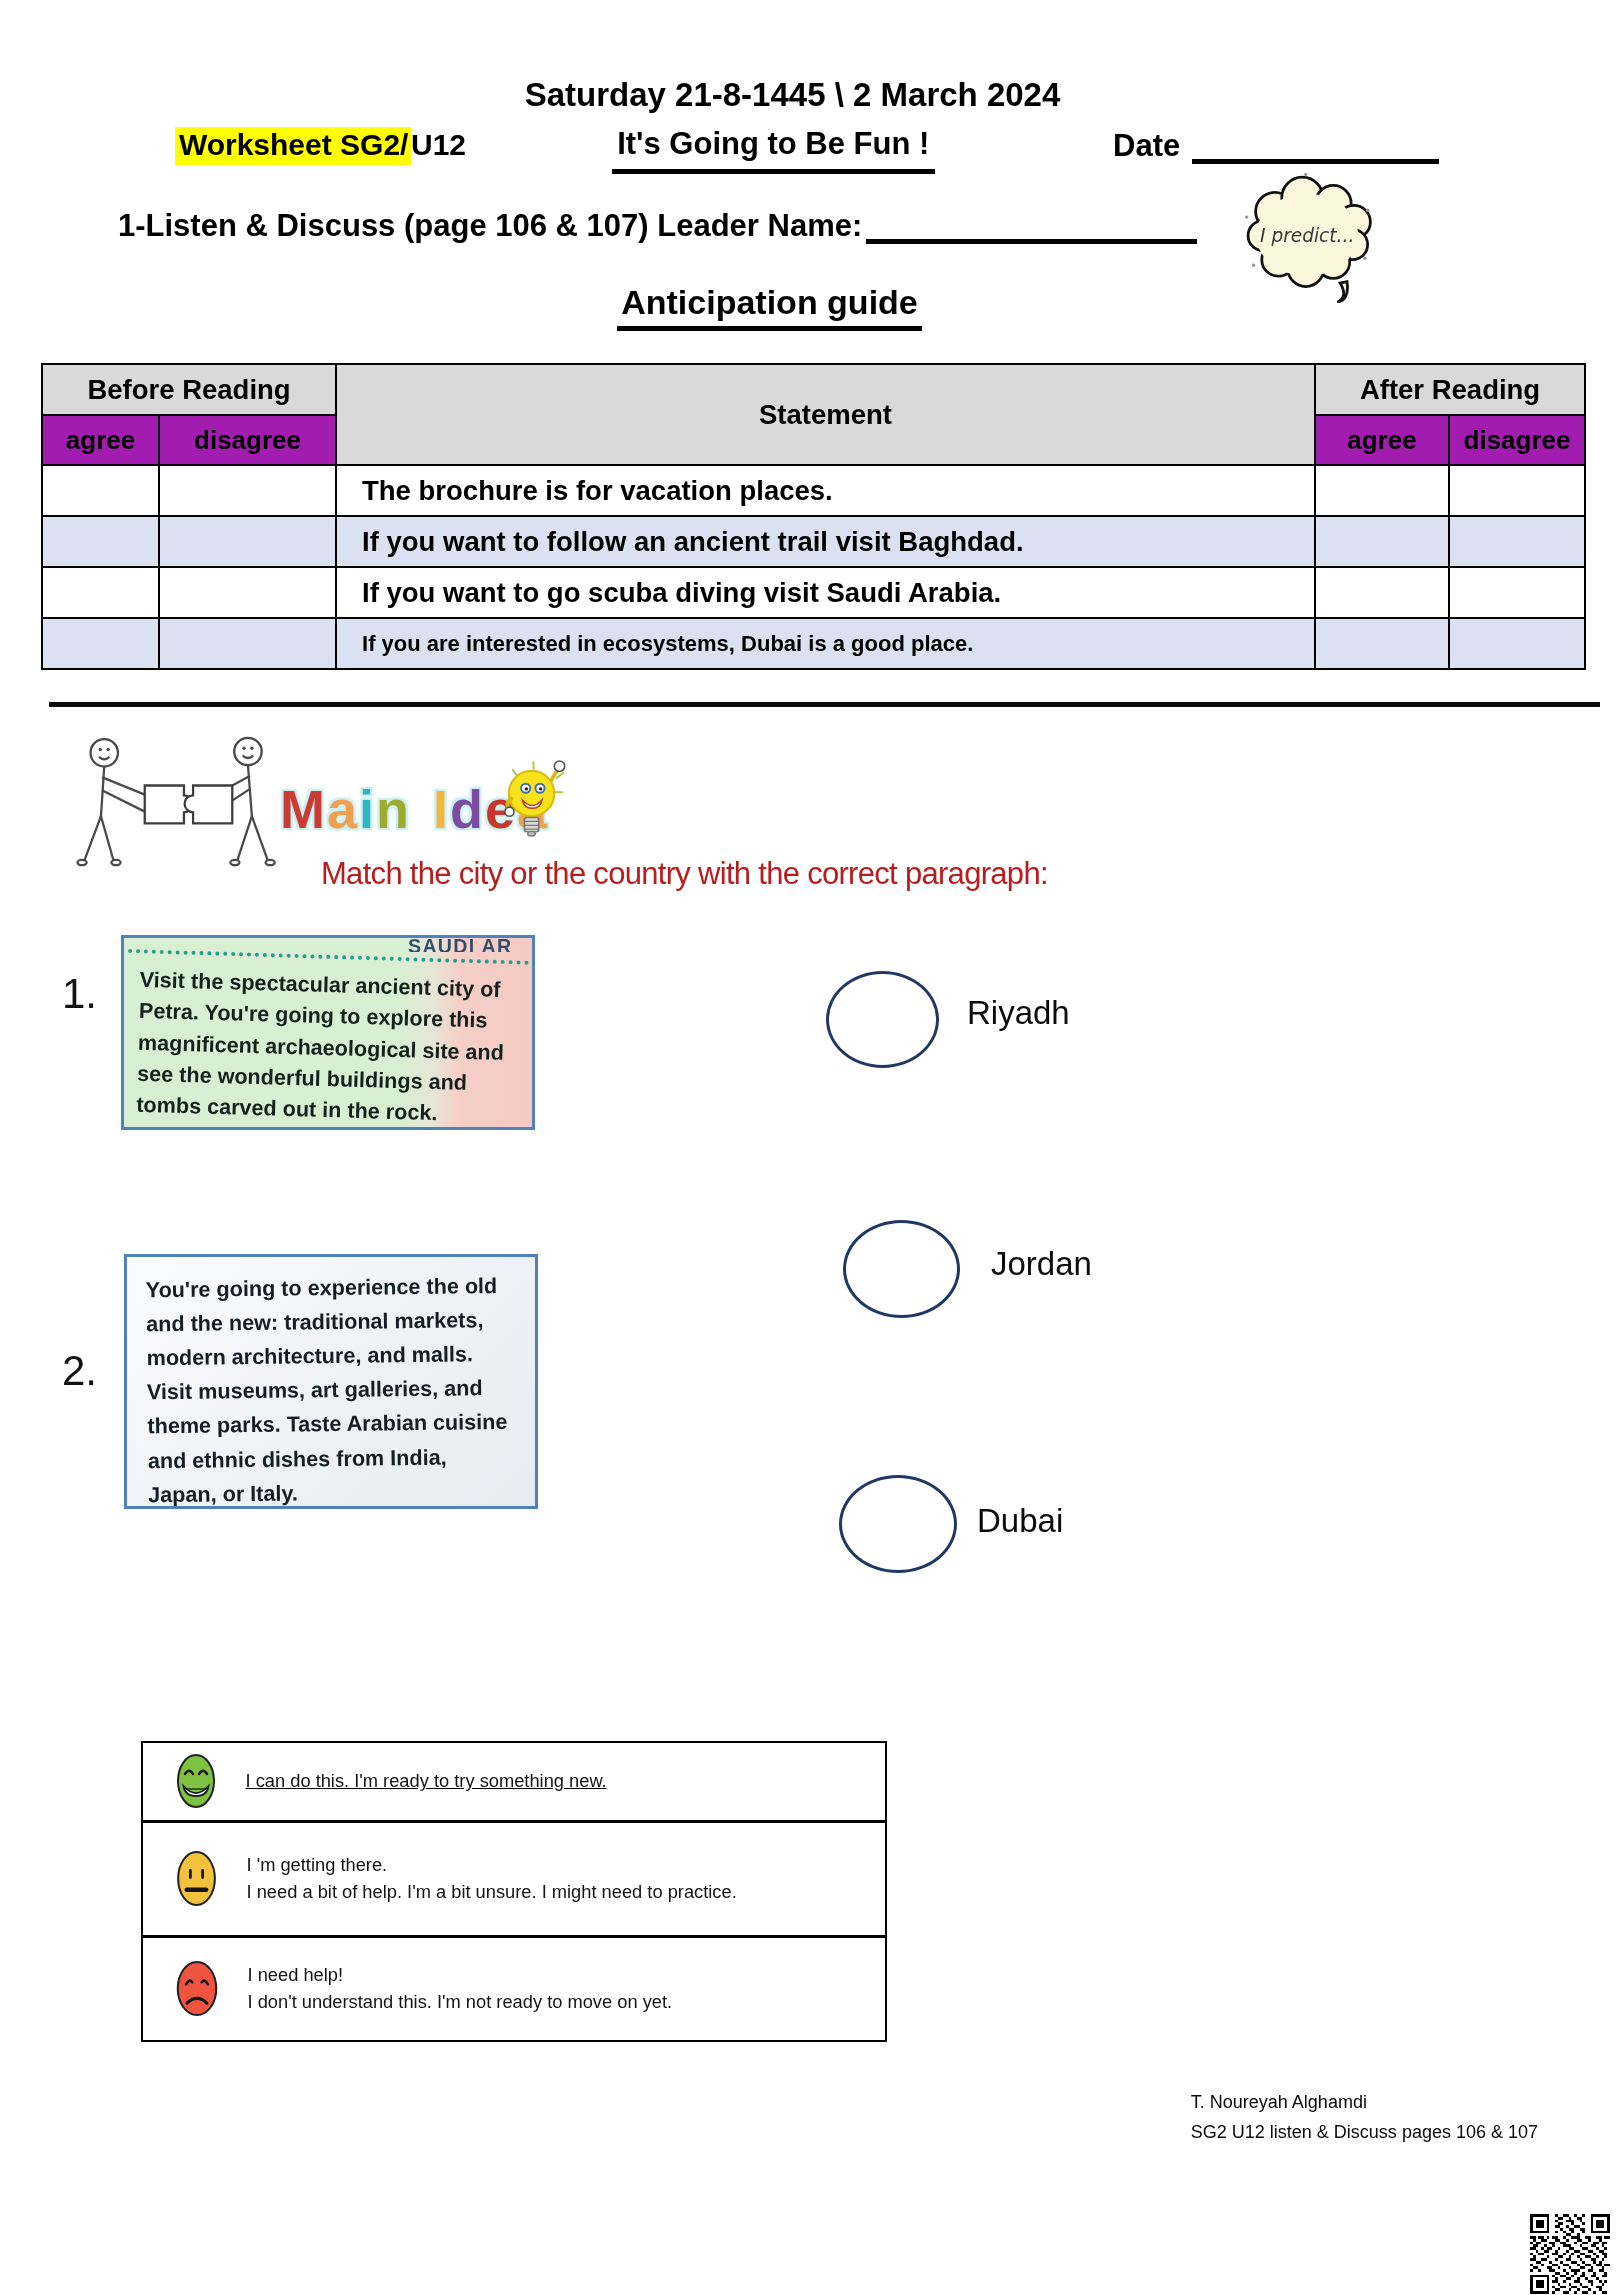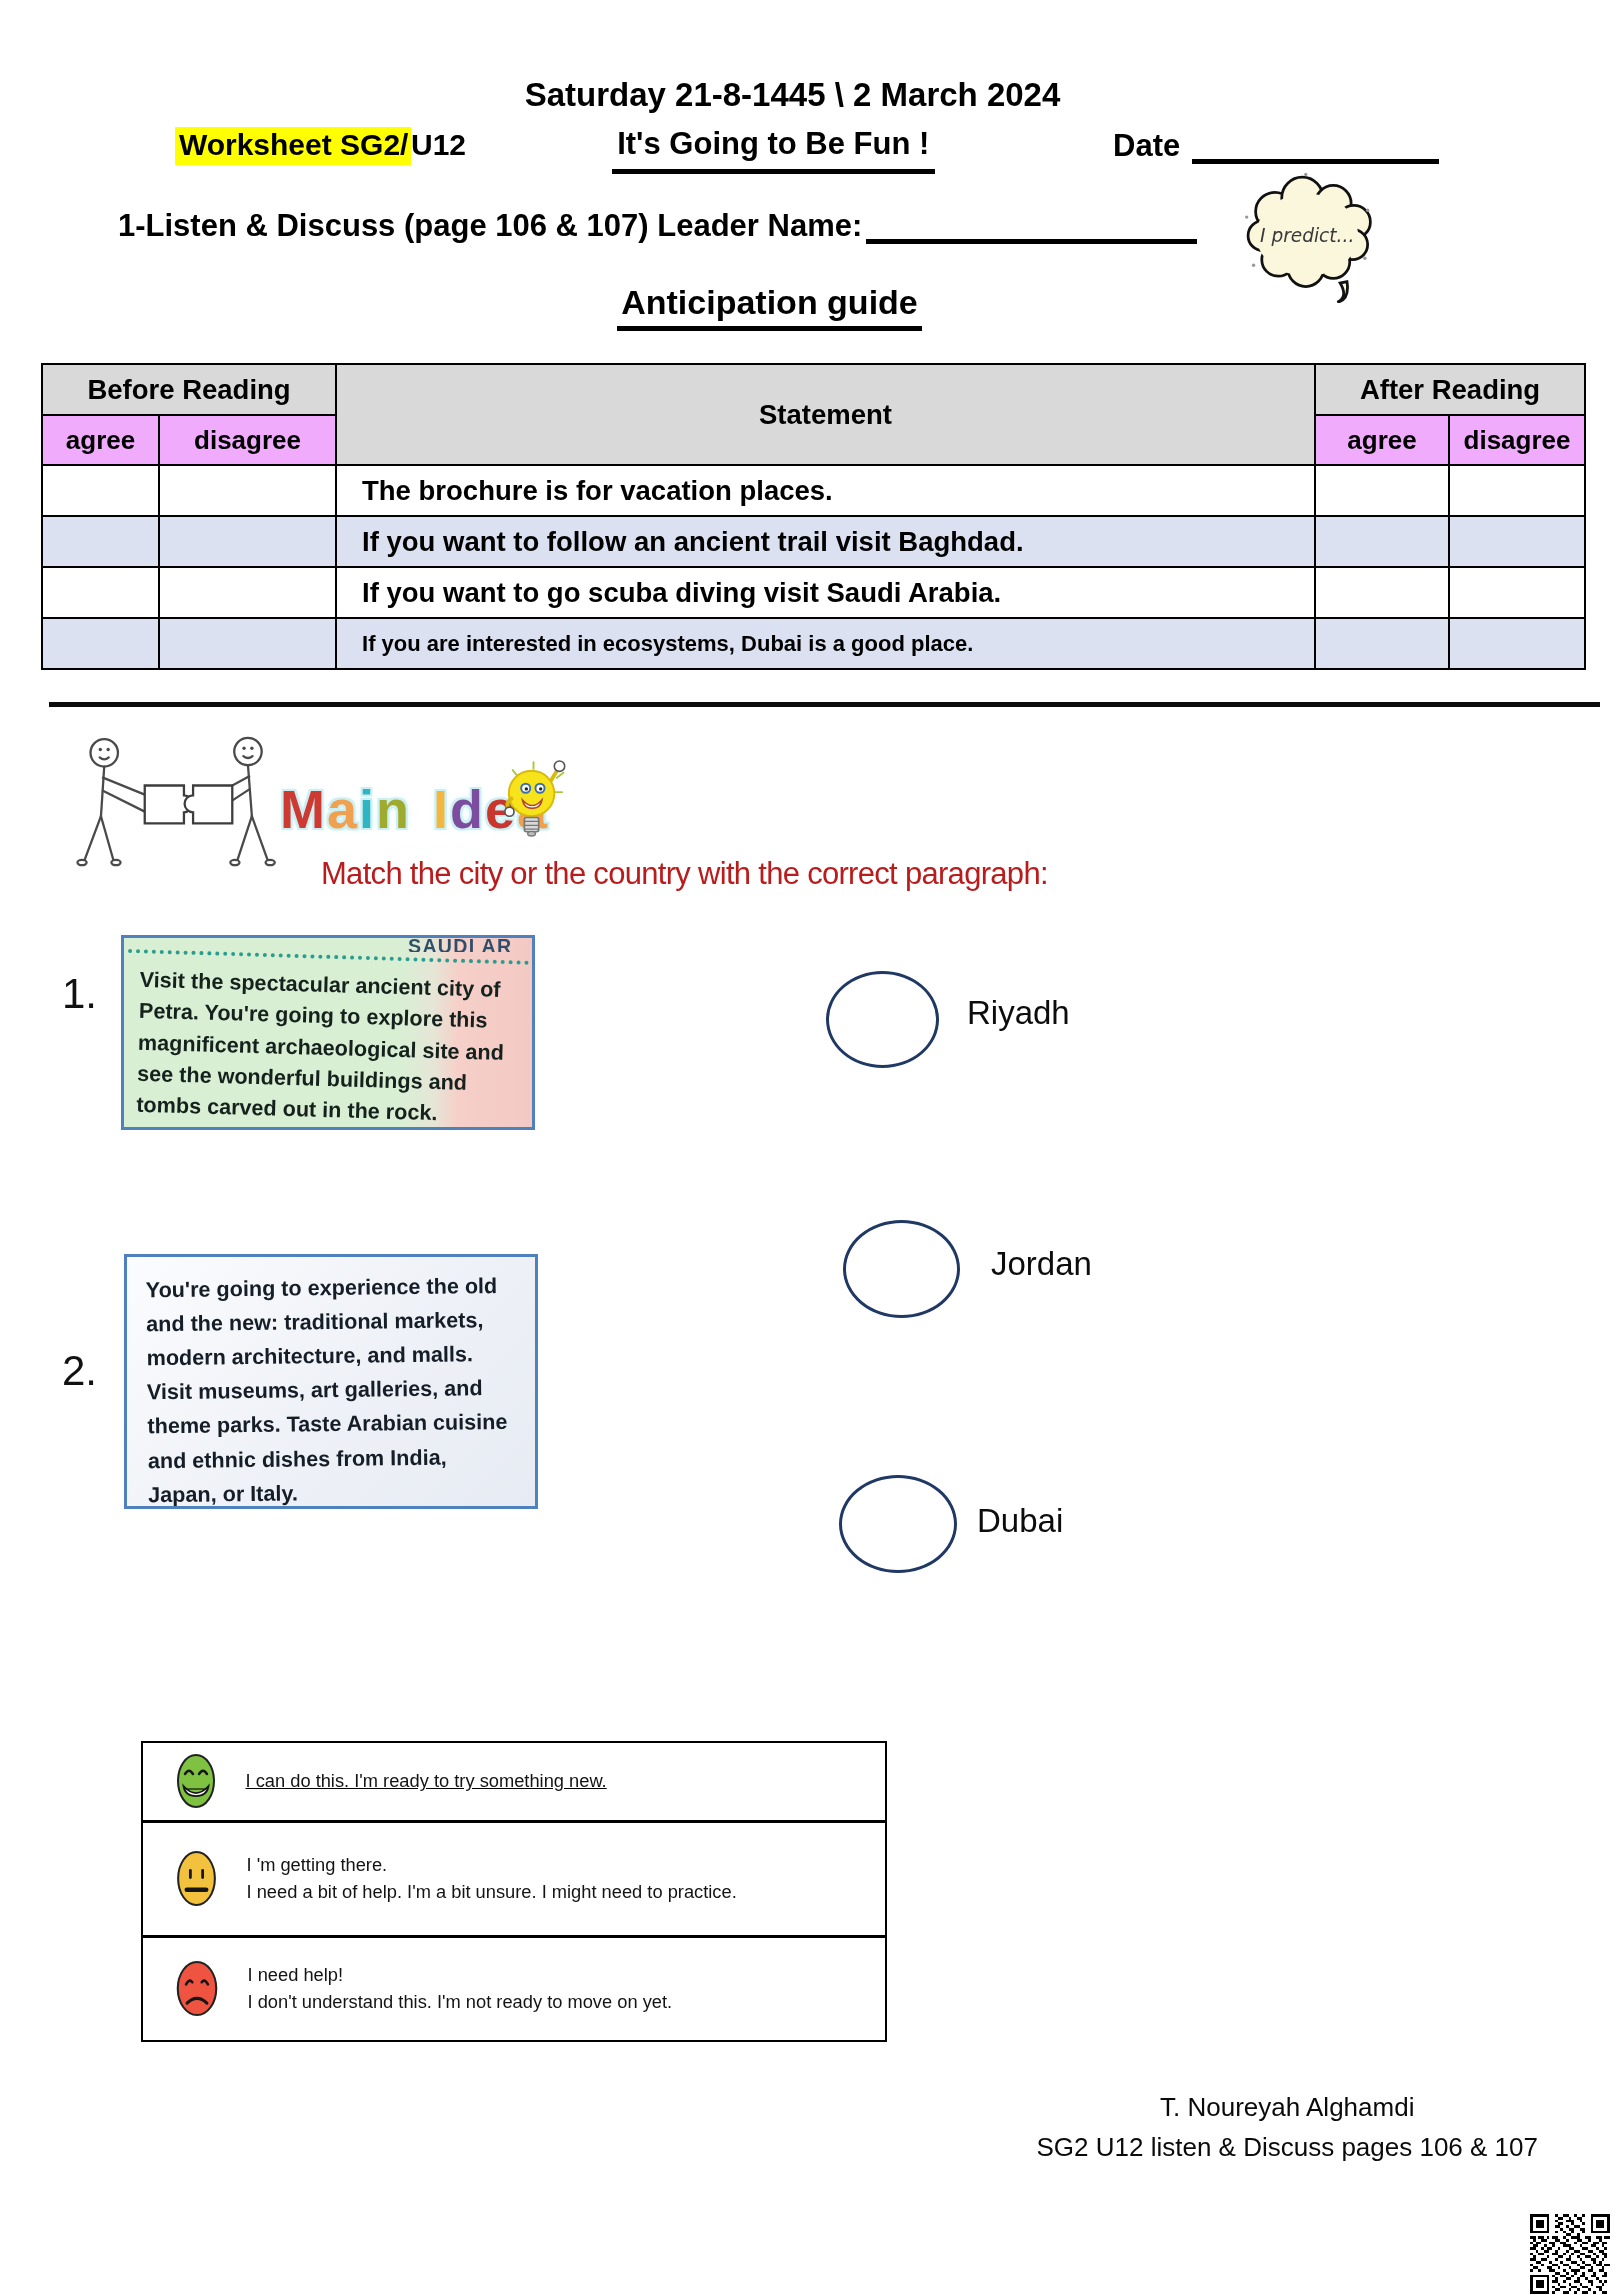--- a/index.html
+++ b/index.html
@@ -42,21 +42,21 @@
   }
 
   
   table.guide {
     position: absolute; top: 363px; left: 41px;
     width: 1543px; border-collapse: collapse; table-layout: fixed;
   }
   table.guide th, table.guide td { border: 2px solid #000; }
   table.guide { border: 2.6px solid #000; }
   th.gray { background: #d9d9d9; font-size: 27.5px; font-weight: 600; }
-  th.sub  { background: #f0abfc; font-size: 26px; font-weight: 600; margin-top: 25px; }
+  th.sub  { background: #a21caf; font-size: 26px; font-weight: 600; margin-top: 25px; }
   tr.hdr1 { height: 51px; }
   tr.hdr2 { height: 50px; }
   tr.data { height: 51px; }
   tr.alt td { background: #dbe1f1; }
   td.stmt { font-size: 27.5px; font-weight: 600; padding-left: 25px; text-align: left; }
   td.stmt.small { font-size: 22px; }
 
   .divider { position: absolute; top: 702px; left: 49px; width: 1551px; height: 5.2px; background: #0d0d0d; }
 
   
@@ -121,21 +121,21 @@
   }
   .assess .row { display: flex; align-items: center; gap: 25px; padding: 9.2px 13px 9.2px 27.5px; }
   .assess .row + .row { border-top: 3.3px solid #000; }
   .r1 { height: 77px; text-decoration: underline; }
   .r2 { height: 115px; }
   .r3 { height: 105px; }
   .assess .face { flex: 0 0 auto; }
   .assess .lines { font-size: 18.3px; font-weight: 500; color: #141414; line-height: 1.45; }
 
   
-  .footer { position: absolute; right: 86px; top: 2092px; text-align: center; font-size: 26px; color: #0a0a0a; }
+  .footer { position: absolute; right: 86px; top: 2092px; text-align: left; font-size: 18px; color: #0a0a0a; }
   .footer .ref { margin-top: 9.2px; }
   .qr { position: absolute; top: 2214px; left: 1530px; width: 80px; height: 80px; }
 </style>
 </head>
 <body>
 
 <div class="page">
 
   <div class="date-heading">Saturday 21-8-1445 \ 2 March 2024</div>
 

